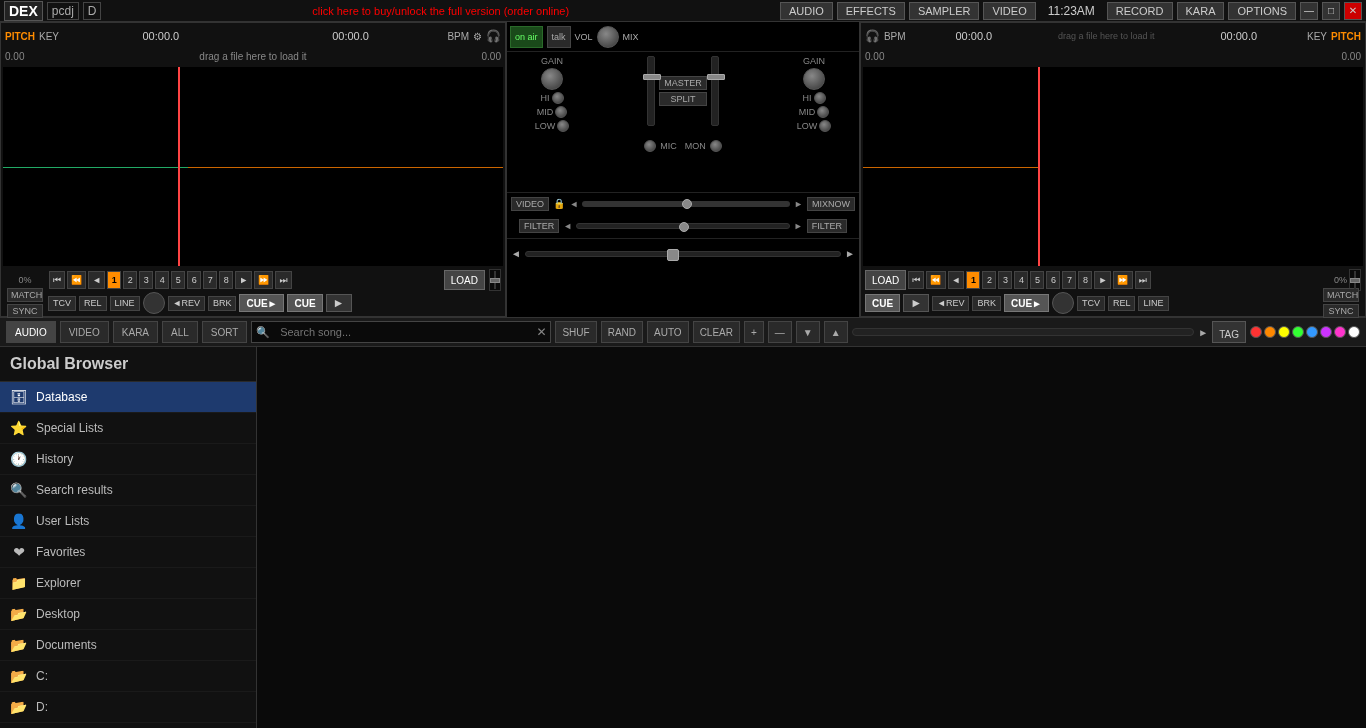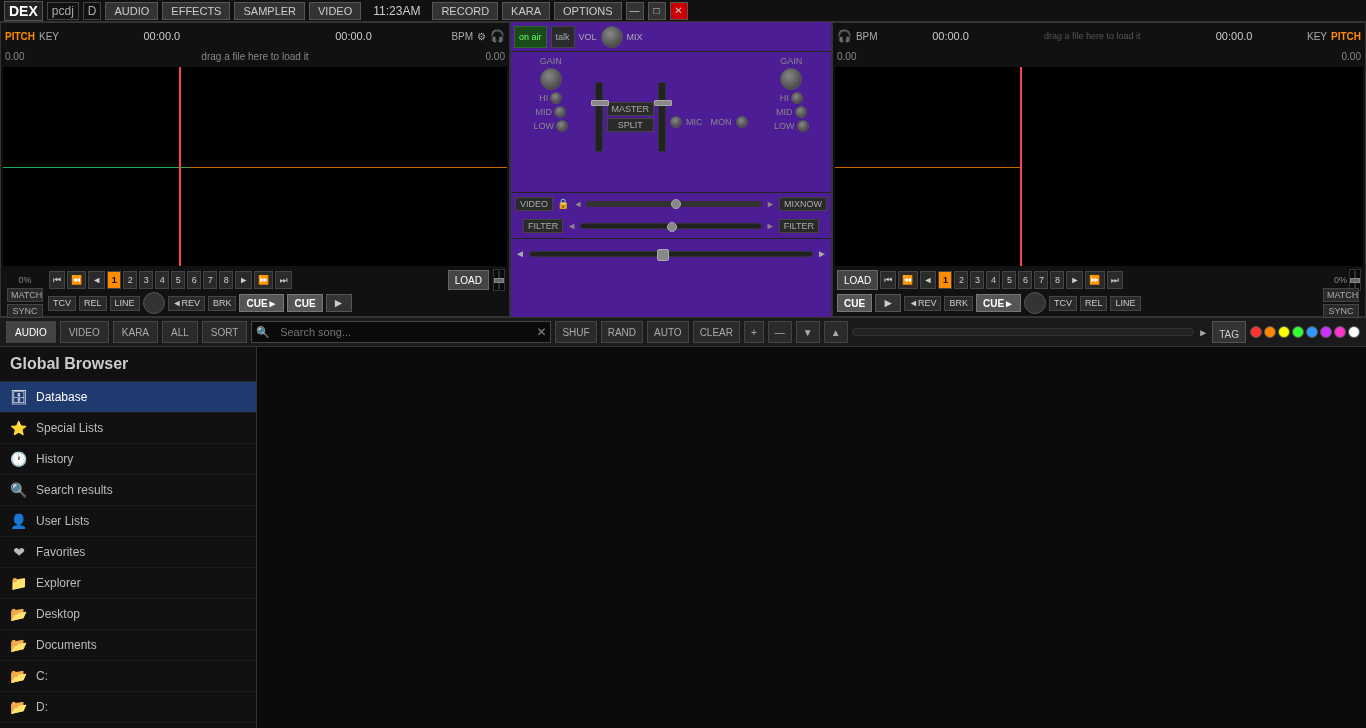--- a/index.html
+++ b/index.html
@@ -153,22 +153,22 @@
       width: 12px;
       height: 12px;
       background: radial-gradient(circle at 40% 35%, #888, #333);
       border-radius: 50%;
       border: 1px solid #555;
       display: inline-block;
     }
 
     
     #mixer {
-      width: 322px;
-      background: #4c1d95;
+      width: 354px;
+      background: #000000;
       border-left: 1px solid #333;
       border-right: 1px solid #333;
       display: flex;
       flex-direction: column;
     }
     .mixer-top {
       display: flex;
       align-items: center;
       gap: 4px;
       padding: 3px;
@@ -451,20 +451,21 @@
       gap: 1px;
     }
   </style>
 </head>
 <body>
 
 <div id="top-bar">
   <span class="logo-dex">DEX</span>
   <span class="logo-pcdj">pcdj</span>
   <span class="logo-d">D</span>
+  <span class="promo-text">click here to buy/unlock the full version (order online)</span>
   <button class="top-btn">AUDIO</button>
   <button class="top-btn">EFFECTS</button>
   <button class="top-btn">SAMPLER</button>
   <button class="top-btn">VIDEO</button>
   <span class="time-display">11:23AM</span>
   <button class="top-btn">RECORD</button>
   <button class="top-btn">KARA</button>
   <button class="top-btn">OPTIONS</button>
   <button class="win-btn">—</button>
   <button class="win-btn">□</button>
@@ -566,21 +567,21 @@
         <div style="display:flex;align-items:center;gap:2px;font-size:9px;color:#888;">
           <span>MID</span>
           <div class="knob-sm"></div>
         </div>
         <div style="display:flex;align-items:center;gap:2px;font-size:9px;color:#888;">
           <span>LOW</span>
           <div class="knob-sm"></div>
         </div>
       </div>
 
-      <div style="display:flex;flex-direction:row;align-items:center;gap:4px;flex:2;">
+      <div style="display:flex;flex-direction:column;align-items:center;gap:4px;flex:2;">
         <div style="display:flex;gap:4px;align-items:flex-start;justify-content:center;height:80px;">
 
           <div style="display:flex;flex-direction:column;align-items:center;">
             <div style="width:8px;height:70px;background:#222;border:1px solid #333;position:relative;border-radius:2px;">
               <div style="width:18px;height:6px;background:#888;border:1px solid #aaa;position:absolute;left:-5px;top:25%;border-radius:1px;"></div>
 
             </div>
           </div>
 
           <div style="display:flex;flex-direction:column;gap:2px;justify-content:center;height:70px;">

